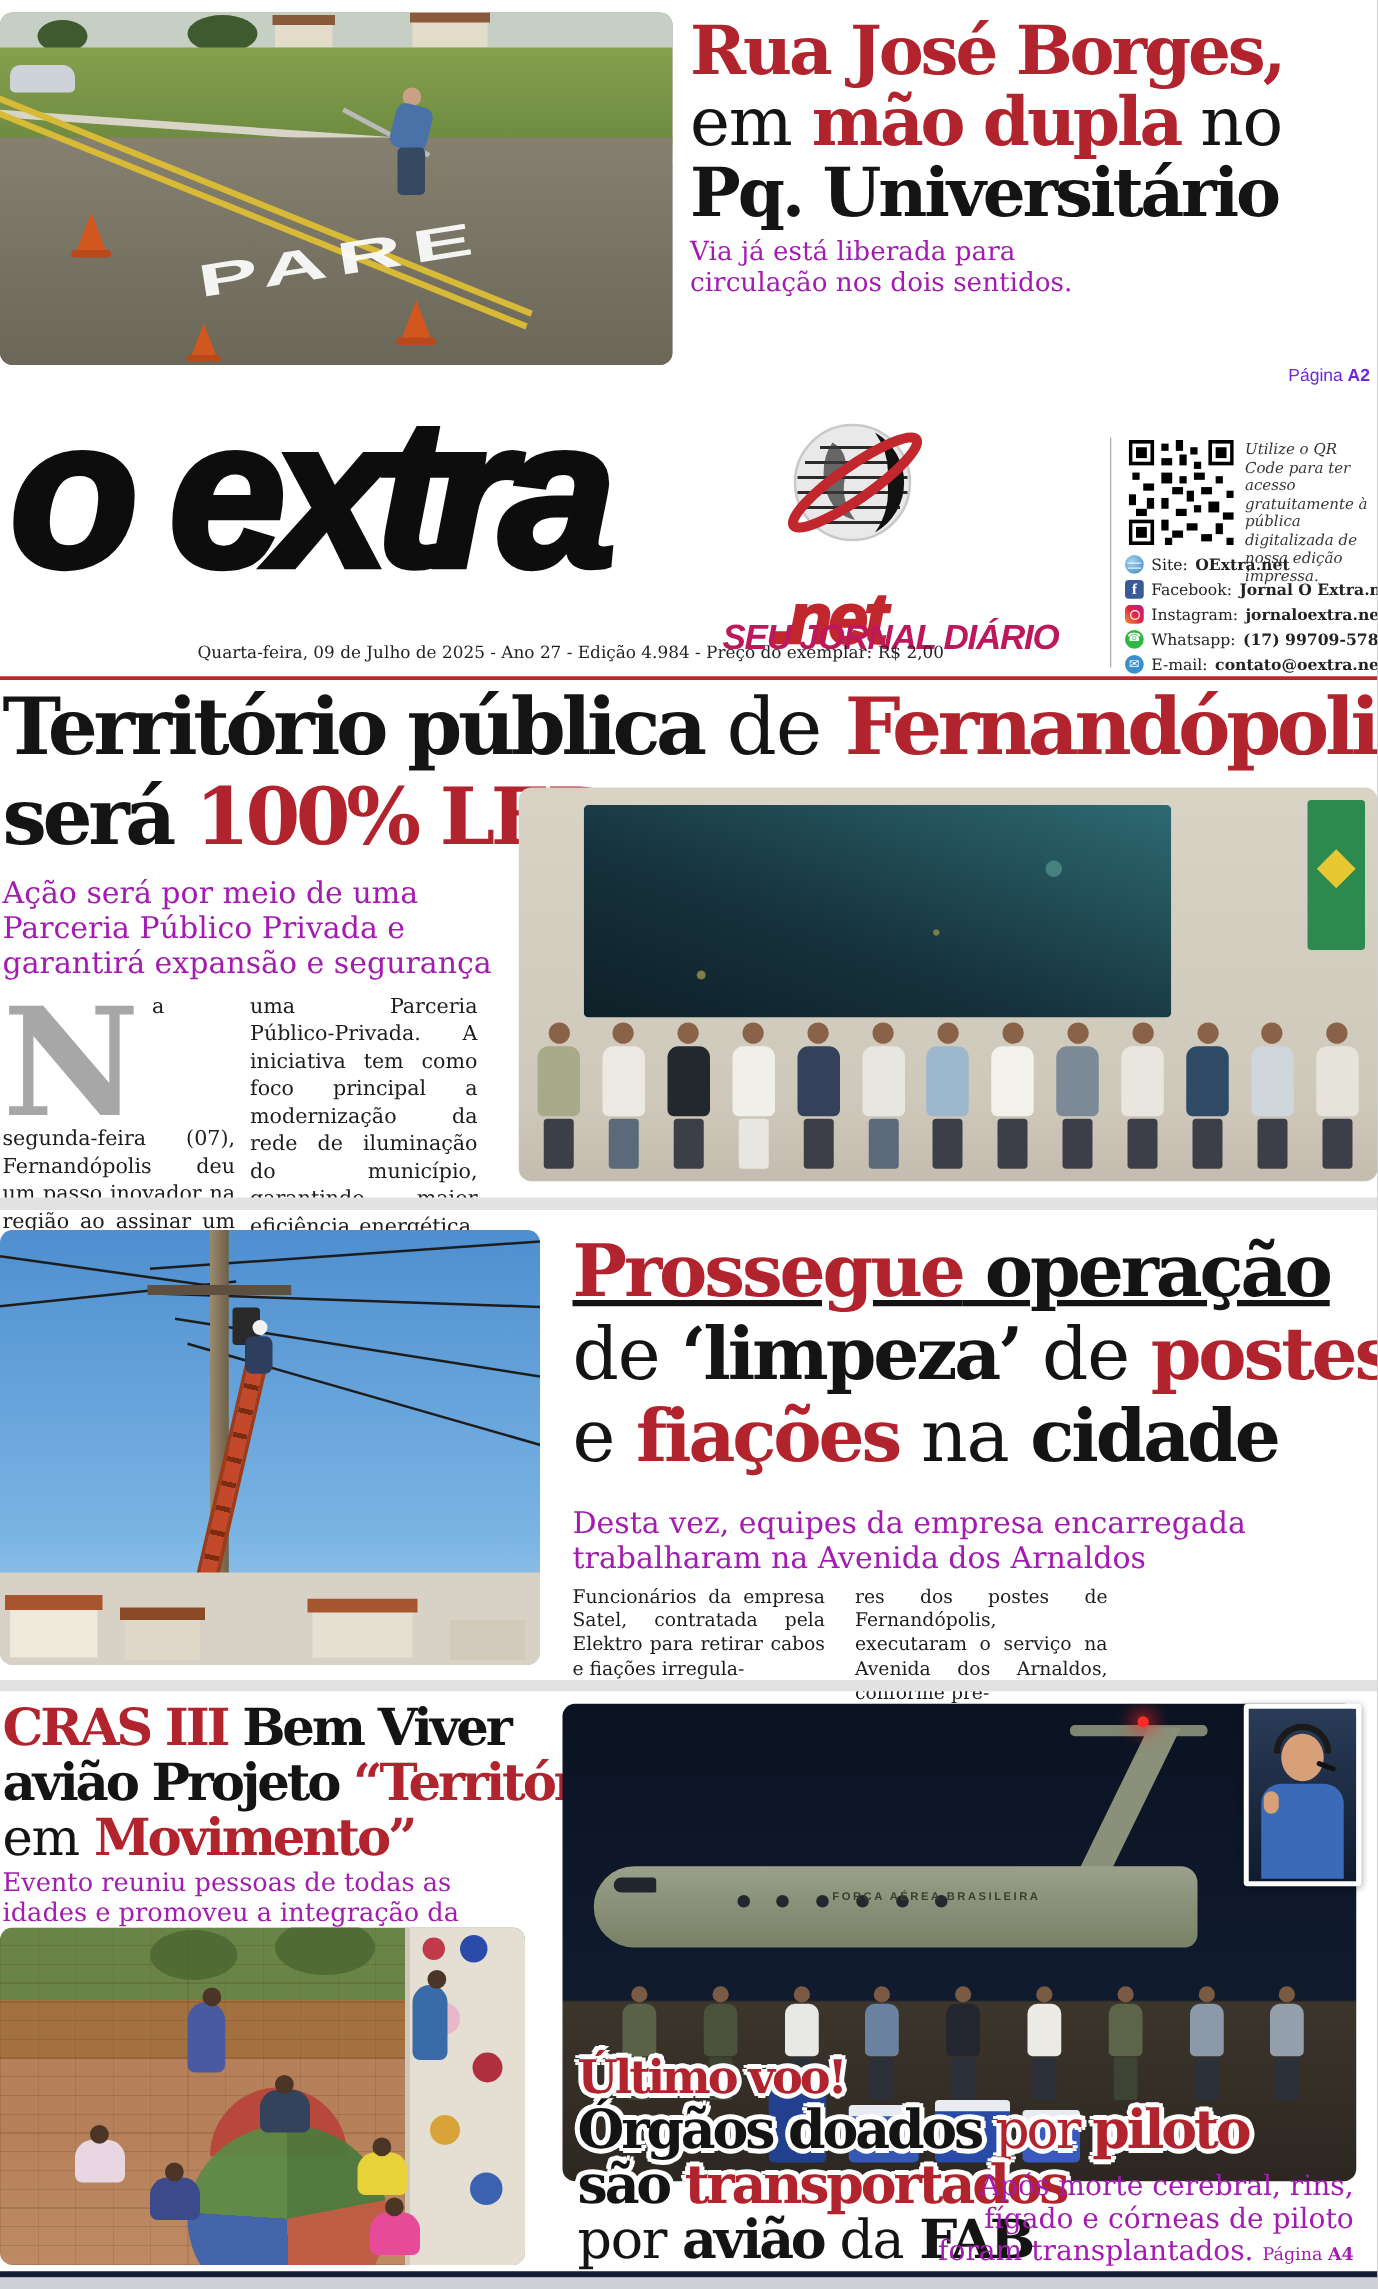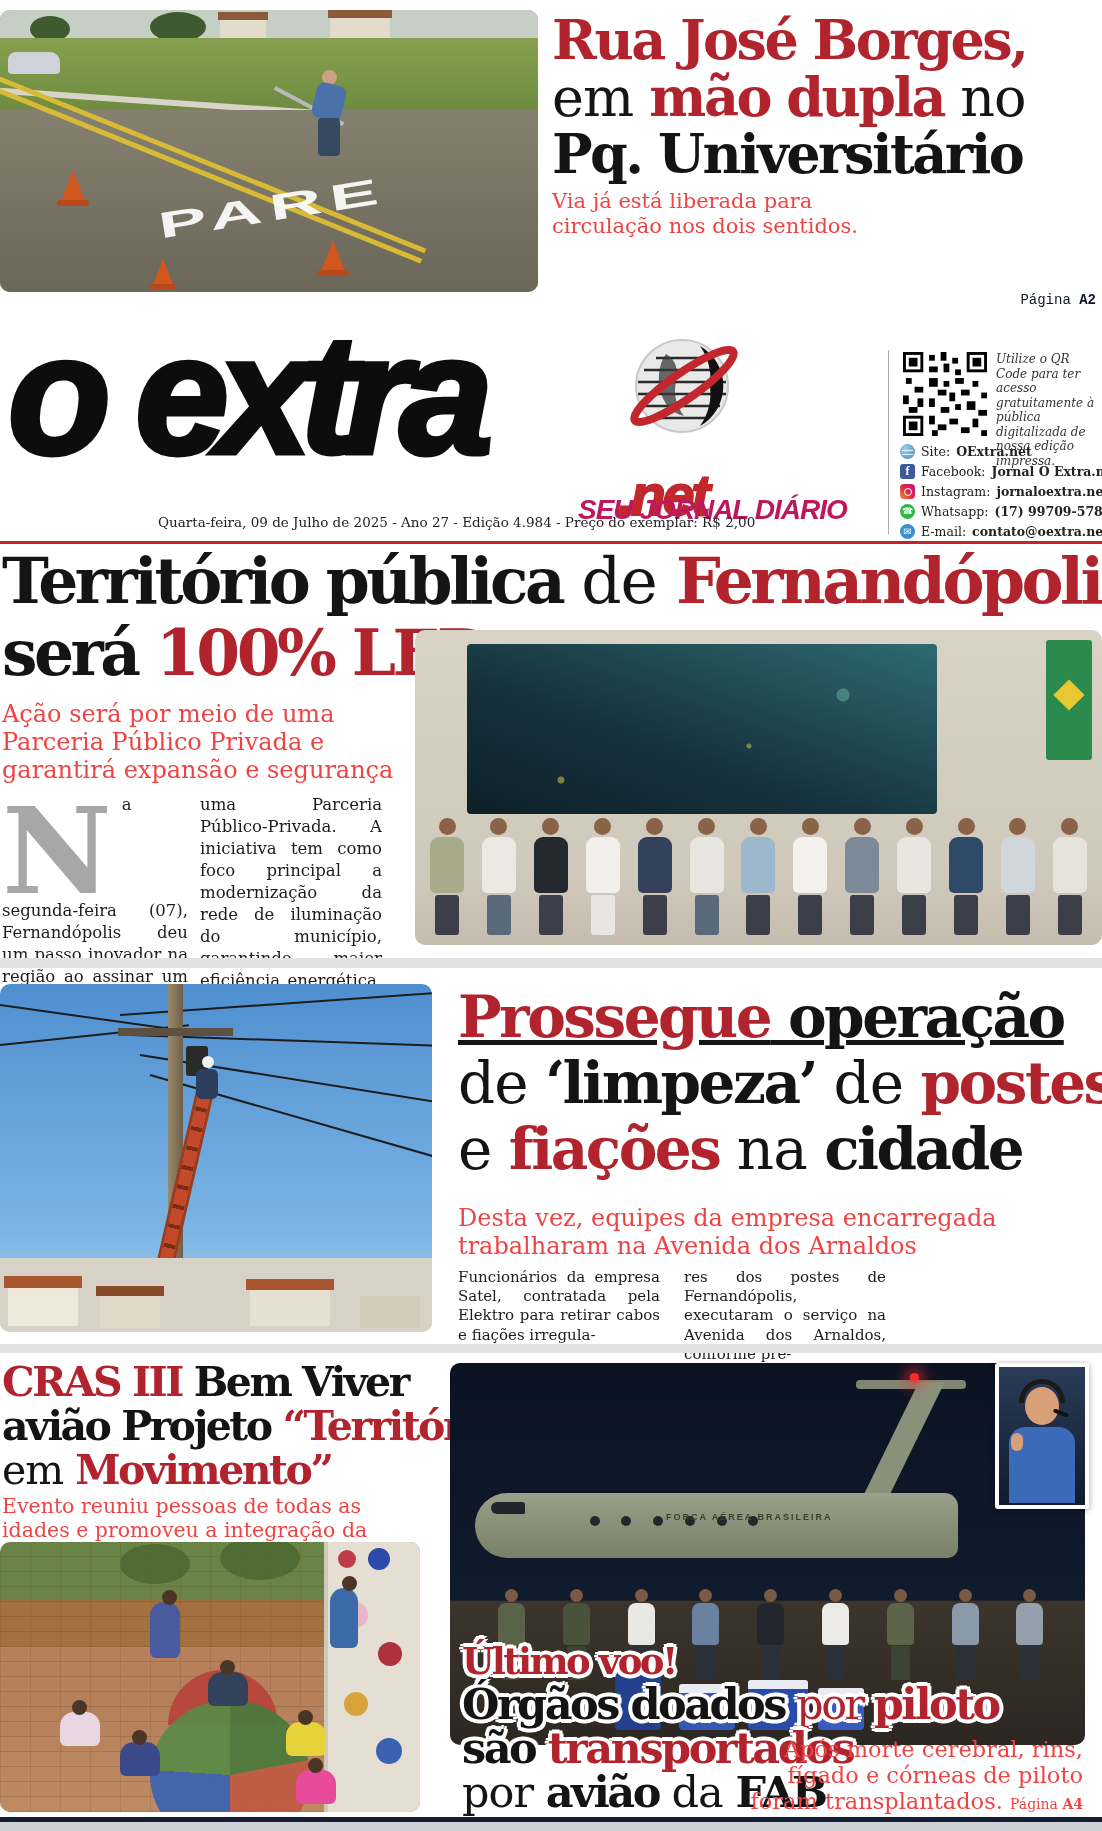--- a/index.html
+++ b/index.html
@@ -16,23 +16,23 @@
   .disp{font-family:"DejaVu Serif",serif;font-weight:700;letter-spacing:-2.5px;white-space:nowrap;color:var(--ink);}
   .sg-red{color:var(--red);font-weight:700;}
   .sg-blk{color:var(--ink);font-weight:700;}
   .sg-lt{color:var(--ink);font-weight:400;letter-spacing:-1px;}
   .sg-redlt{color:var(--red);font-weight:400;}
   .sg-rg{font-weight:400;}
   .sg-b{font-weight:700;}
   .sg-sm{font-size:14px;font-weight:400;}
   .sg-smb{font-size:14px;font-weight:700;}
 
-  .dek{font-family:"DejaVu Serif",serif;color:#ef4444;}
+  .dek{font-family:"DejaVu Serif",serif;color:#a21caf;}
   .bodytxt{font-family:"DejaVu Serif",serif;color:#1c1c1c;text-align:justify;}
-  .pageref{font-family:Liberation Mono, monospace;font-size:14.5px;color:#0f172a;}
+  .pageref{font-family:Liberation Sans, sans-serif;font-size:14.5px;color:#6d28d9;}
 
   .photo{border-radius:10px;overflow:hidden;}
 
   
   .ph-road{background:linear-gradient(180deg,#7d7labs 0%,#6e6a61 100%);background:linear-gradient(180deg,#8f8a80 0%,#6e6a61 100%);}
   .road-sky{position:absolute;top:0;left:0;right:0;height:30px;background:#c6cfc4;}
   .road-house{position:absolute;background:#e3dccb;}
   .road-roof{position:absolute;background:#8a5a3a;}
   .road-tree{position:absolute;border-radius:50%;background:#3f5a2e;}
   .road-grass{position:absolute;top:28px;left:0;width:100%;height:78px;background:linear-gradient(180deg,#86a04e,#6d8a40);}

